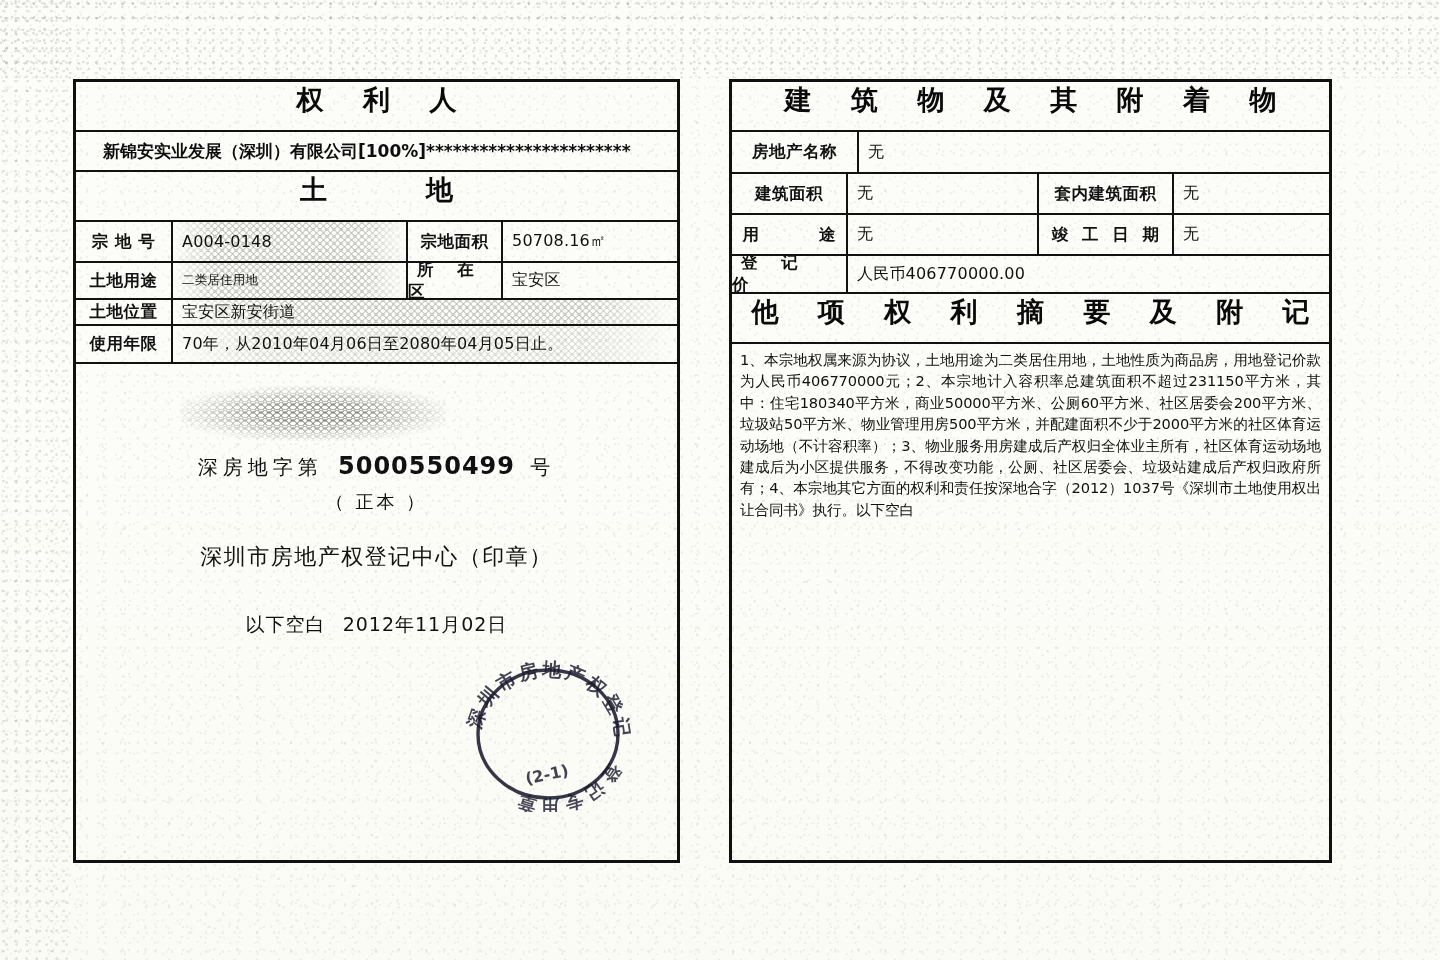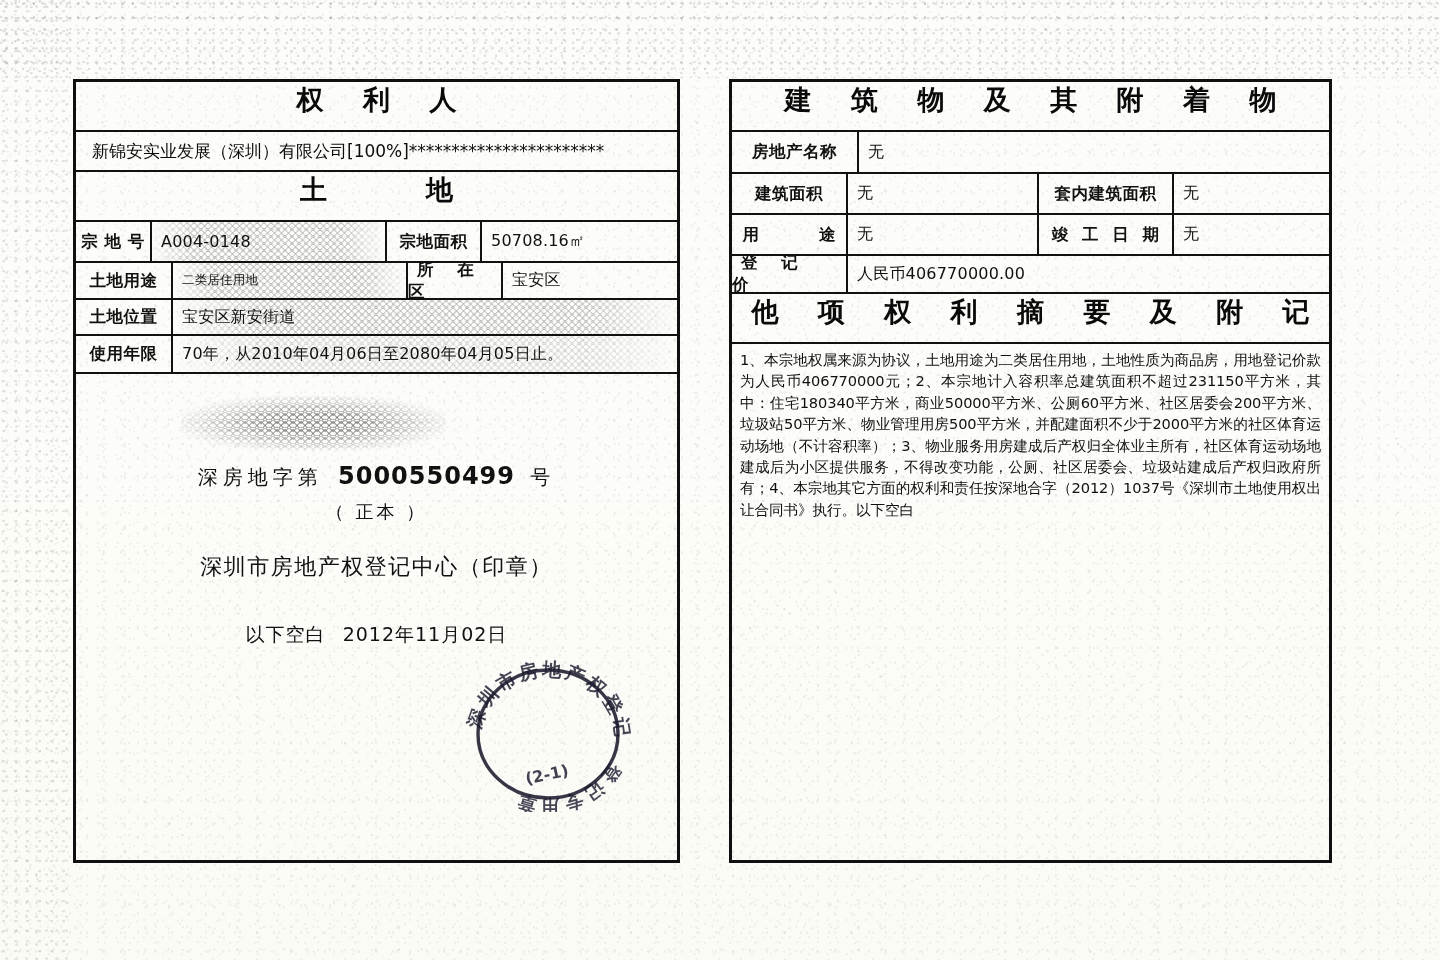--- a/index.html
+++ b/index.html
@@ -85,21 +85,21 @@
       repeating-linear-gradient(45deg, rgba(40,40,40,.34) 0 1px, transparent 1px 4px),
       repeating-linear-gradient(-45deg, rgba(40,40,40,.34) 0 1px, transparent 1px 4px);
     background-size:7px 7px,7px 7px;
     -webkit-mask-image:linear-gradient(90deg,transparent 0,#000 18%,#000 82%,transparent 100%);
             mask-image:linear-gradient(90deg,transparent 0,#000 18%,#000 82%,transparent 100%);
   }
   .zz.soft{opacity:.3;}
 
   
   #owner-row{height:40px;}
-  #owner-name{font-size:17px;padding-left:16px;white-space:nowrap;color:#0d0d0d;}
+  #owner-name{font-size:17px;padding-left:27px;white-space:nowrap;color:#0d0d0d;font-weight:bold;}
 
   
   #left-body{position:relative;height:529px;}
   #guilloche-band{
     position:absolute;left:105px;top:22px;width:265px;height:55px;opacity:.62;
     background-image:
       repeating-linear-gradient(45deg, rgba(30,30,30,.55) 0 1.2px, transparent 1.2px 4px),
       repeating-linear-gradient(-45deg, rgba(30,30,30,.55) 0 1.2px, transparent 1.2px 4px);
     background-size:8px 8px,8px 8px;
     -webkit-mask-image:radial-gradient(ellipse at 50% 50%, #000 25%, transparent 78%);
@@ -151,21 +151,21 @@
     <div class="cell" style="width:100%">
       <span id="owner-name">新锦安实业发展（深圳）有限公司[100%]***********************</span>
     </div>
   </div>
 
   <div class="banner">
     <span class="banner-t">土　　地</span>
   </div>
 
   <div class="row" style="height:41px">
-    <div class="cell vdiv" style="width:76px">
+    <div class="cell vdiv" style="width:97px">
       <span class="lbl">宗 地 号</span>
     </div>
     <div class="cell vdiv" style="width:235px">
       <div class="zz"></div>
       <span class="val" style="position:relative">A004-0148</span>
     </div>
     <div class="cell vdiv" style="width:95px">
       <span class="lbl">宗地面积</span>
     </div>
     <div class="cell" style="flex:1">
@@ -182,21 +182,21 @@
       <span class="val val-sm" style="position:relative">二类居住用地</span>
     </div>
     <div class="cell vdiv" style="width:95px">
       <span class="lbl lbl-sp">所 在 区</span>
     </div>
     <div class="cell" style="flex:1">
       <span class="val">宝安区</span>
     </div>
   </div>
 
-  <div class="row" style="height:36px">
+  <div class="row" style="height:26px">
     <div class="cell vdiv" style="width:97px">
       <span class="lbl">土地位置</span>
     </div>
     <div class="cell" style="flex:1">
       <div class="zz"></div>
       <span class="val" style="position:relative">宝安区新安街道</span>
     </div>
   </div>
 
   <div class="row" style="height:38px">

